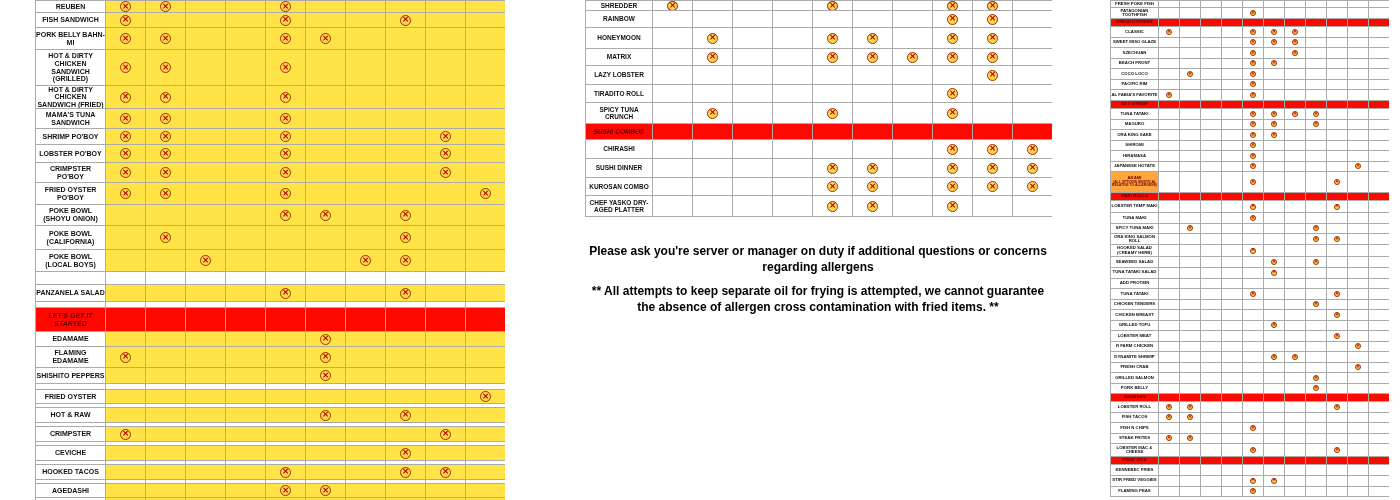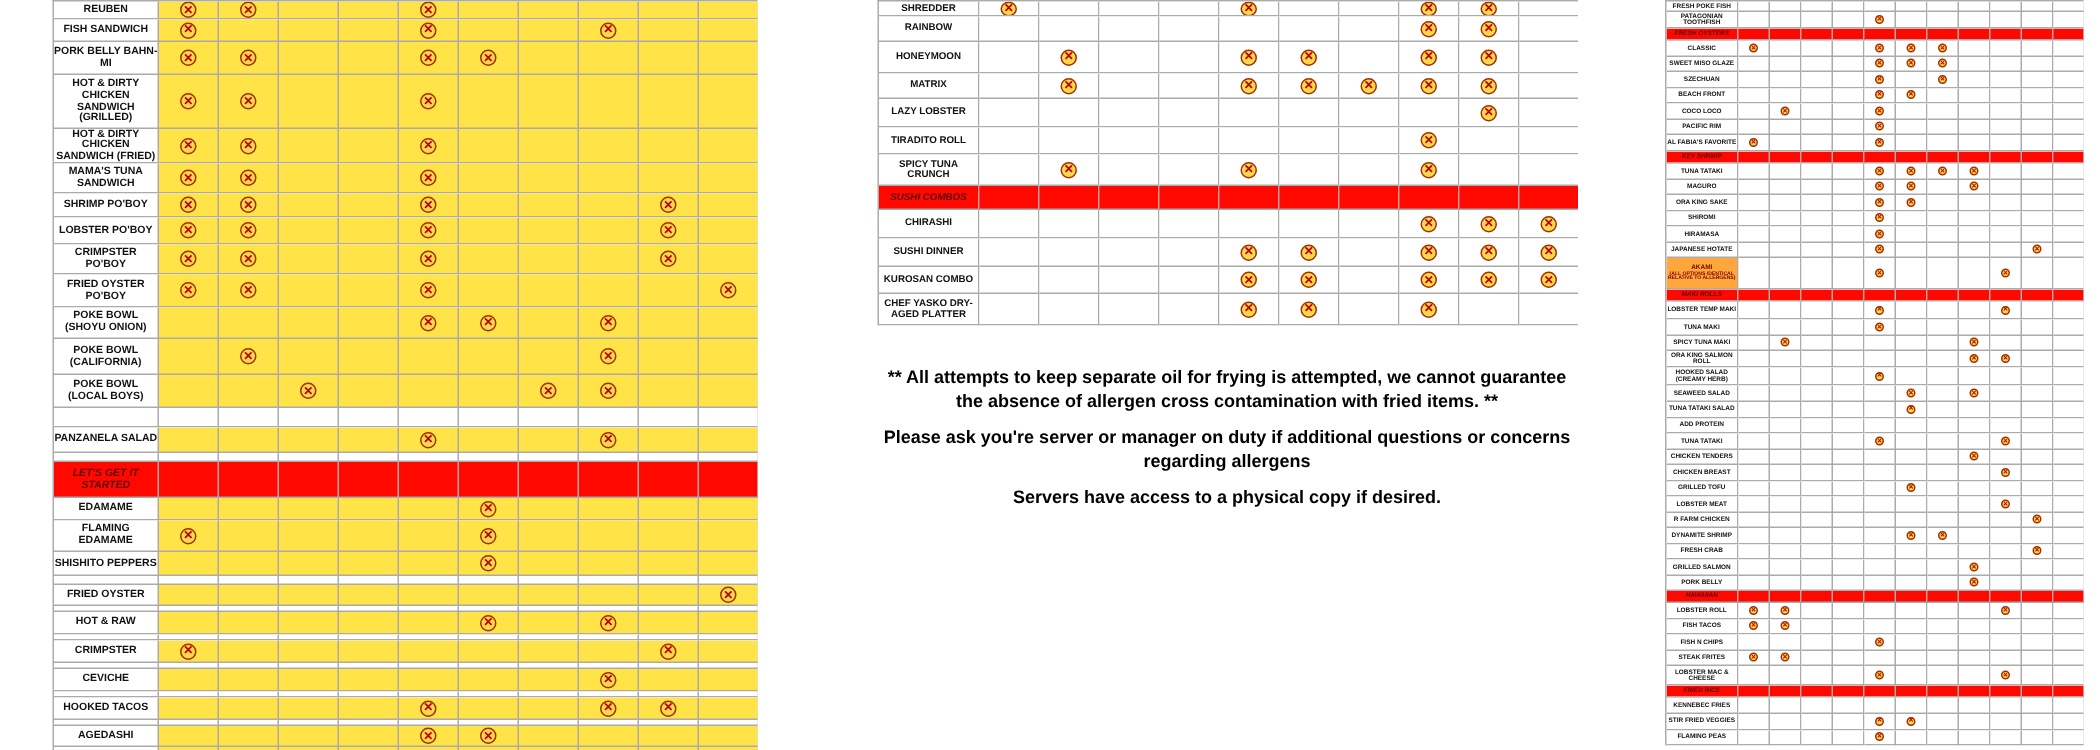--- a/index.html
+++ b/index.html
@@ -894,23 +894,22 @@
       <div class="cell" style="width: 40px;"></div>
       <div class="cell" style="width: 40px;">
         <span class="mark">✕</span>
       </div>
       <div class="cell" style="width: 40px;"></div>
       <div class="cell" style="width: 40px;"></div>
     </div>
   </div>
 
 <div id="notes">
+  <p>Please ask you're server or manager on duty if additional questions or concerns regarding allergens</p>
   <p>** All attempts to keep separate oil for frying is attempted, we cannot guarantee the absence of allergen cross contamination with fried items. **</p>
-  <p>Please ask you're server or manager on duty if additional questions or concerns regarding allergens</p>
-  <p class="gap-lg">Servers have access to a physical copy if desired.</p>
 </div>
 
 <div id="right-table" class="ttable" style="width: 279px;">
     <div class="trow" style="height: 7px;">
       <div class="lbl" style="width: 48px;">
         <span>FRESH POKE FISH</span>
       </div>
       <div class="cell" style="width: 21px;"></div>
       <div class="cell" style="width: 21px;"></div>
       <div class="cell" style="width: 21px;"></div>

